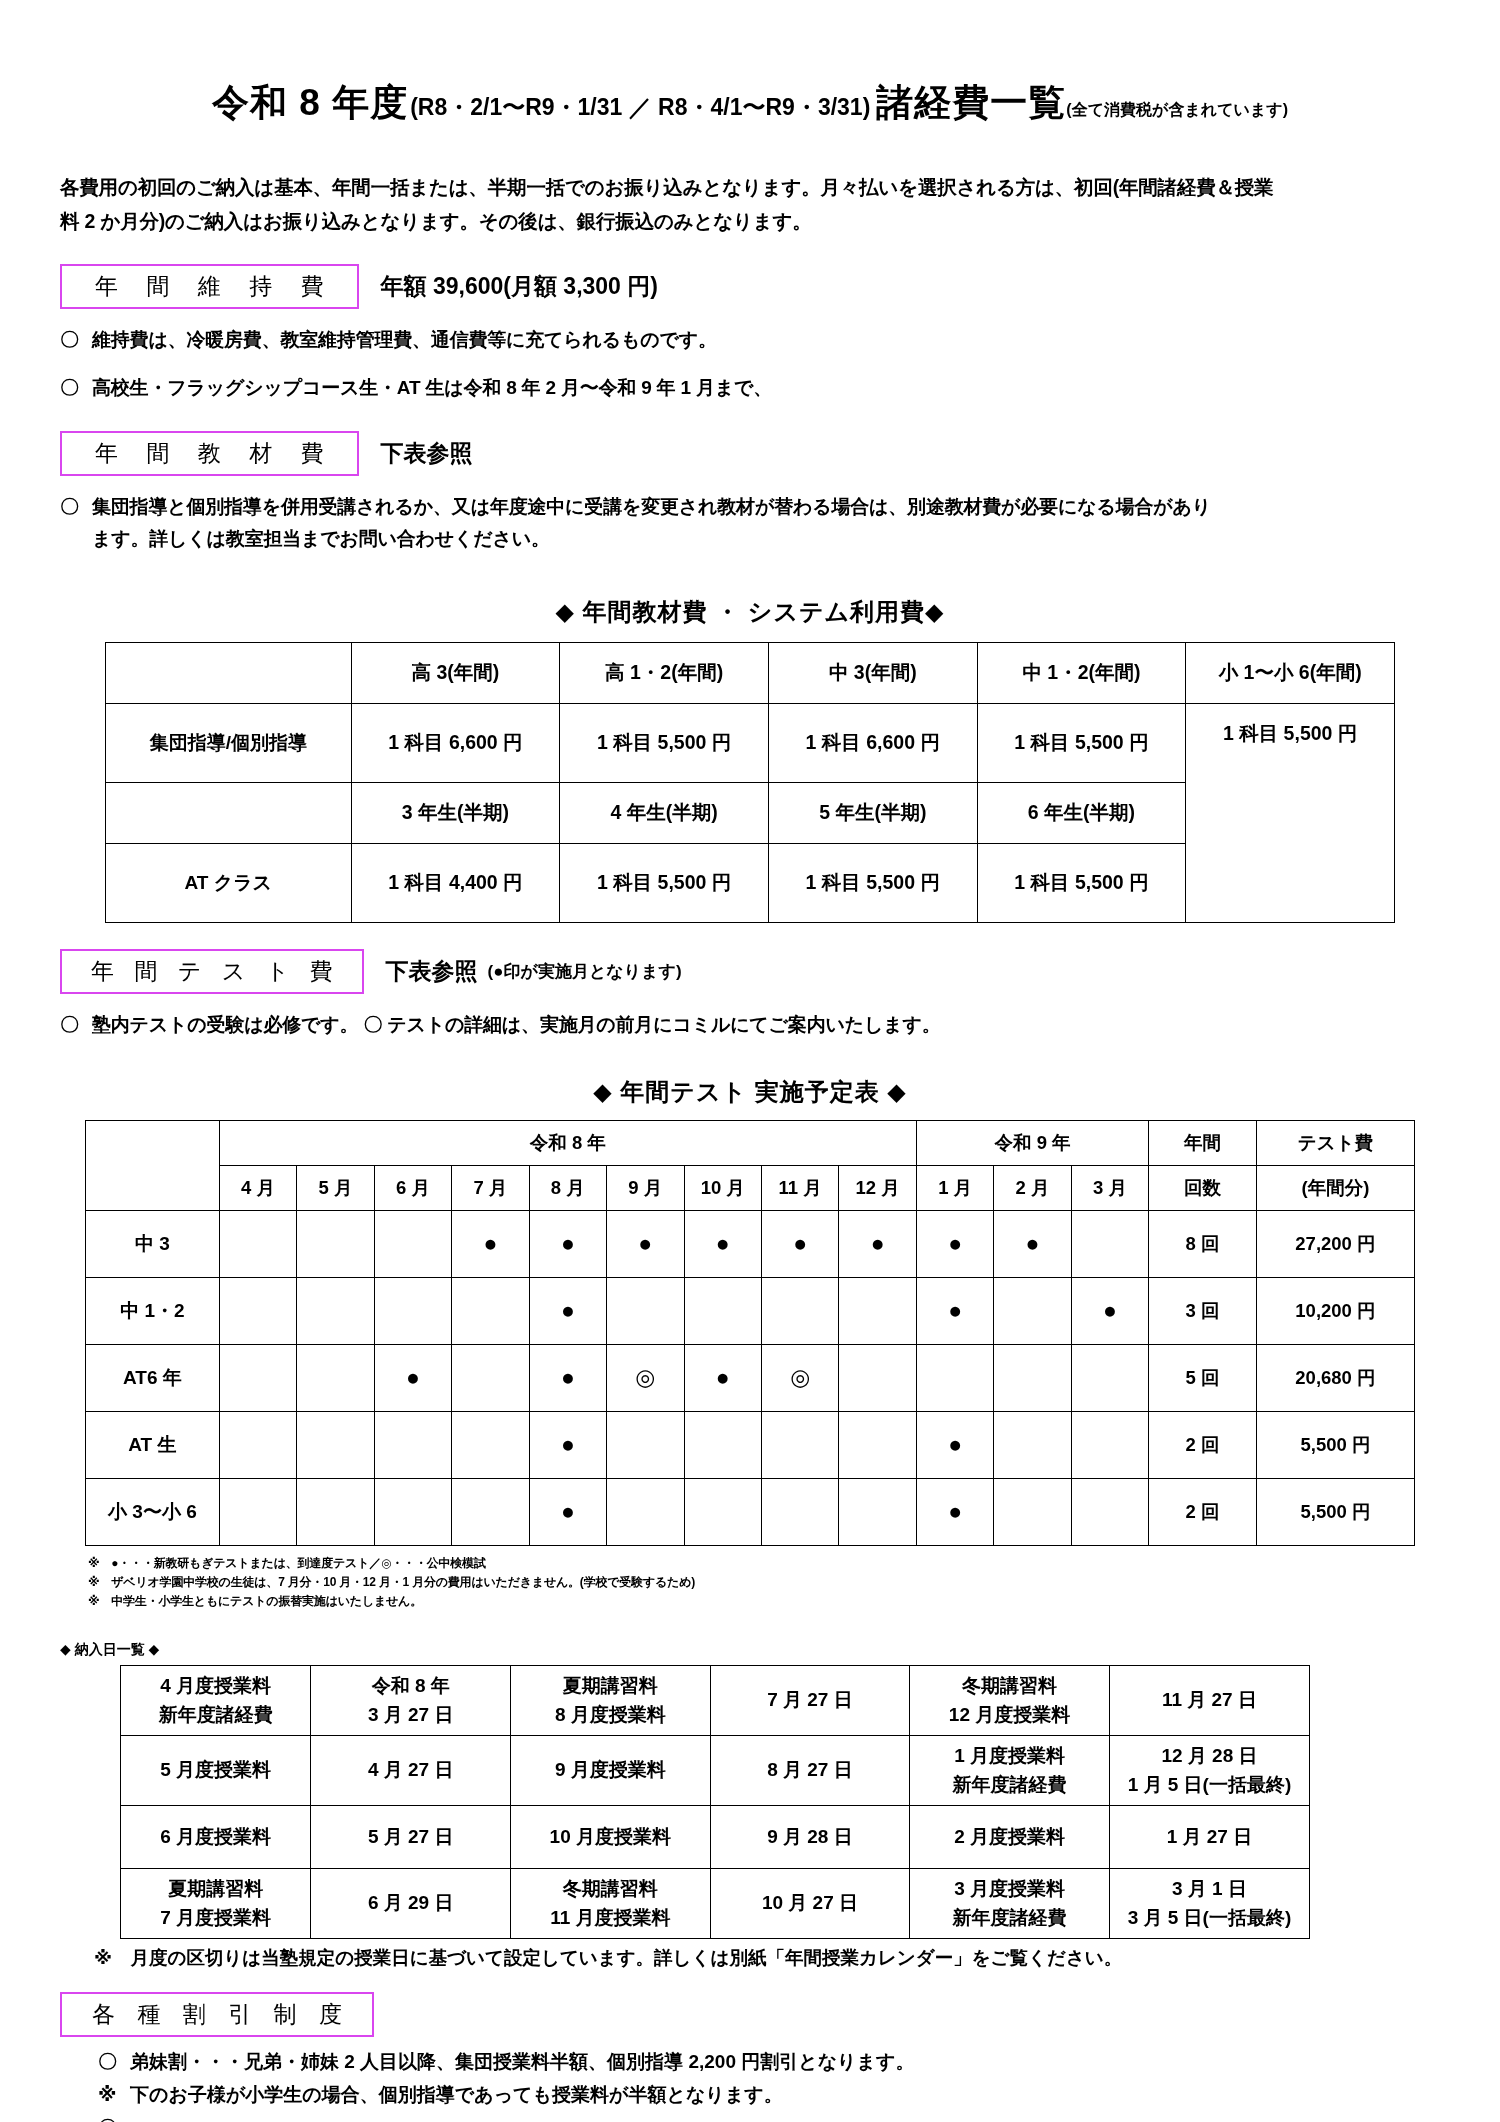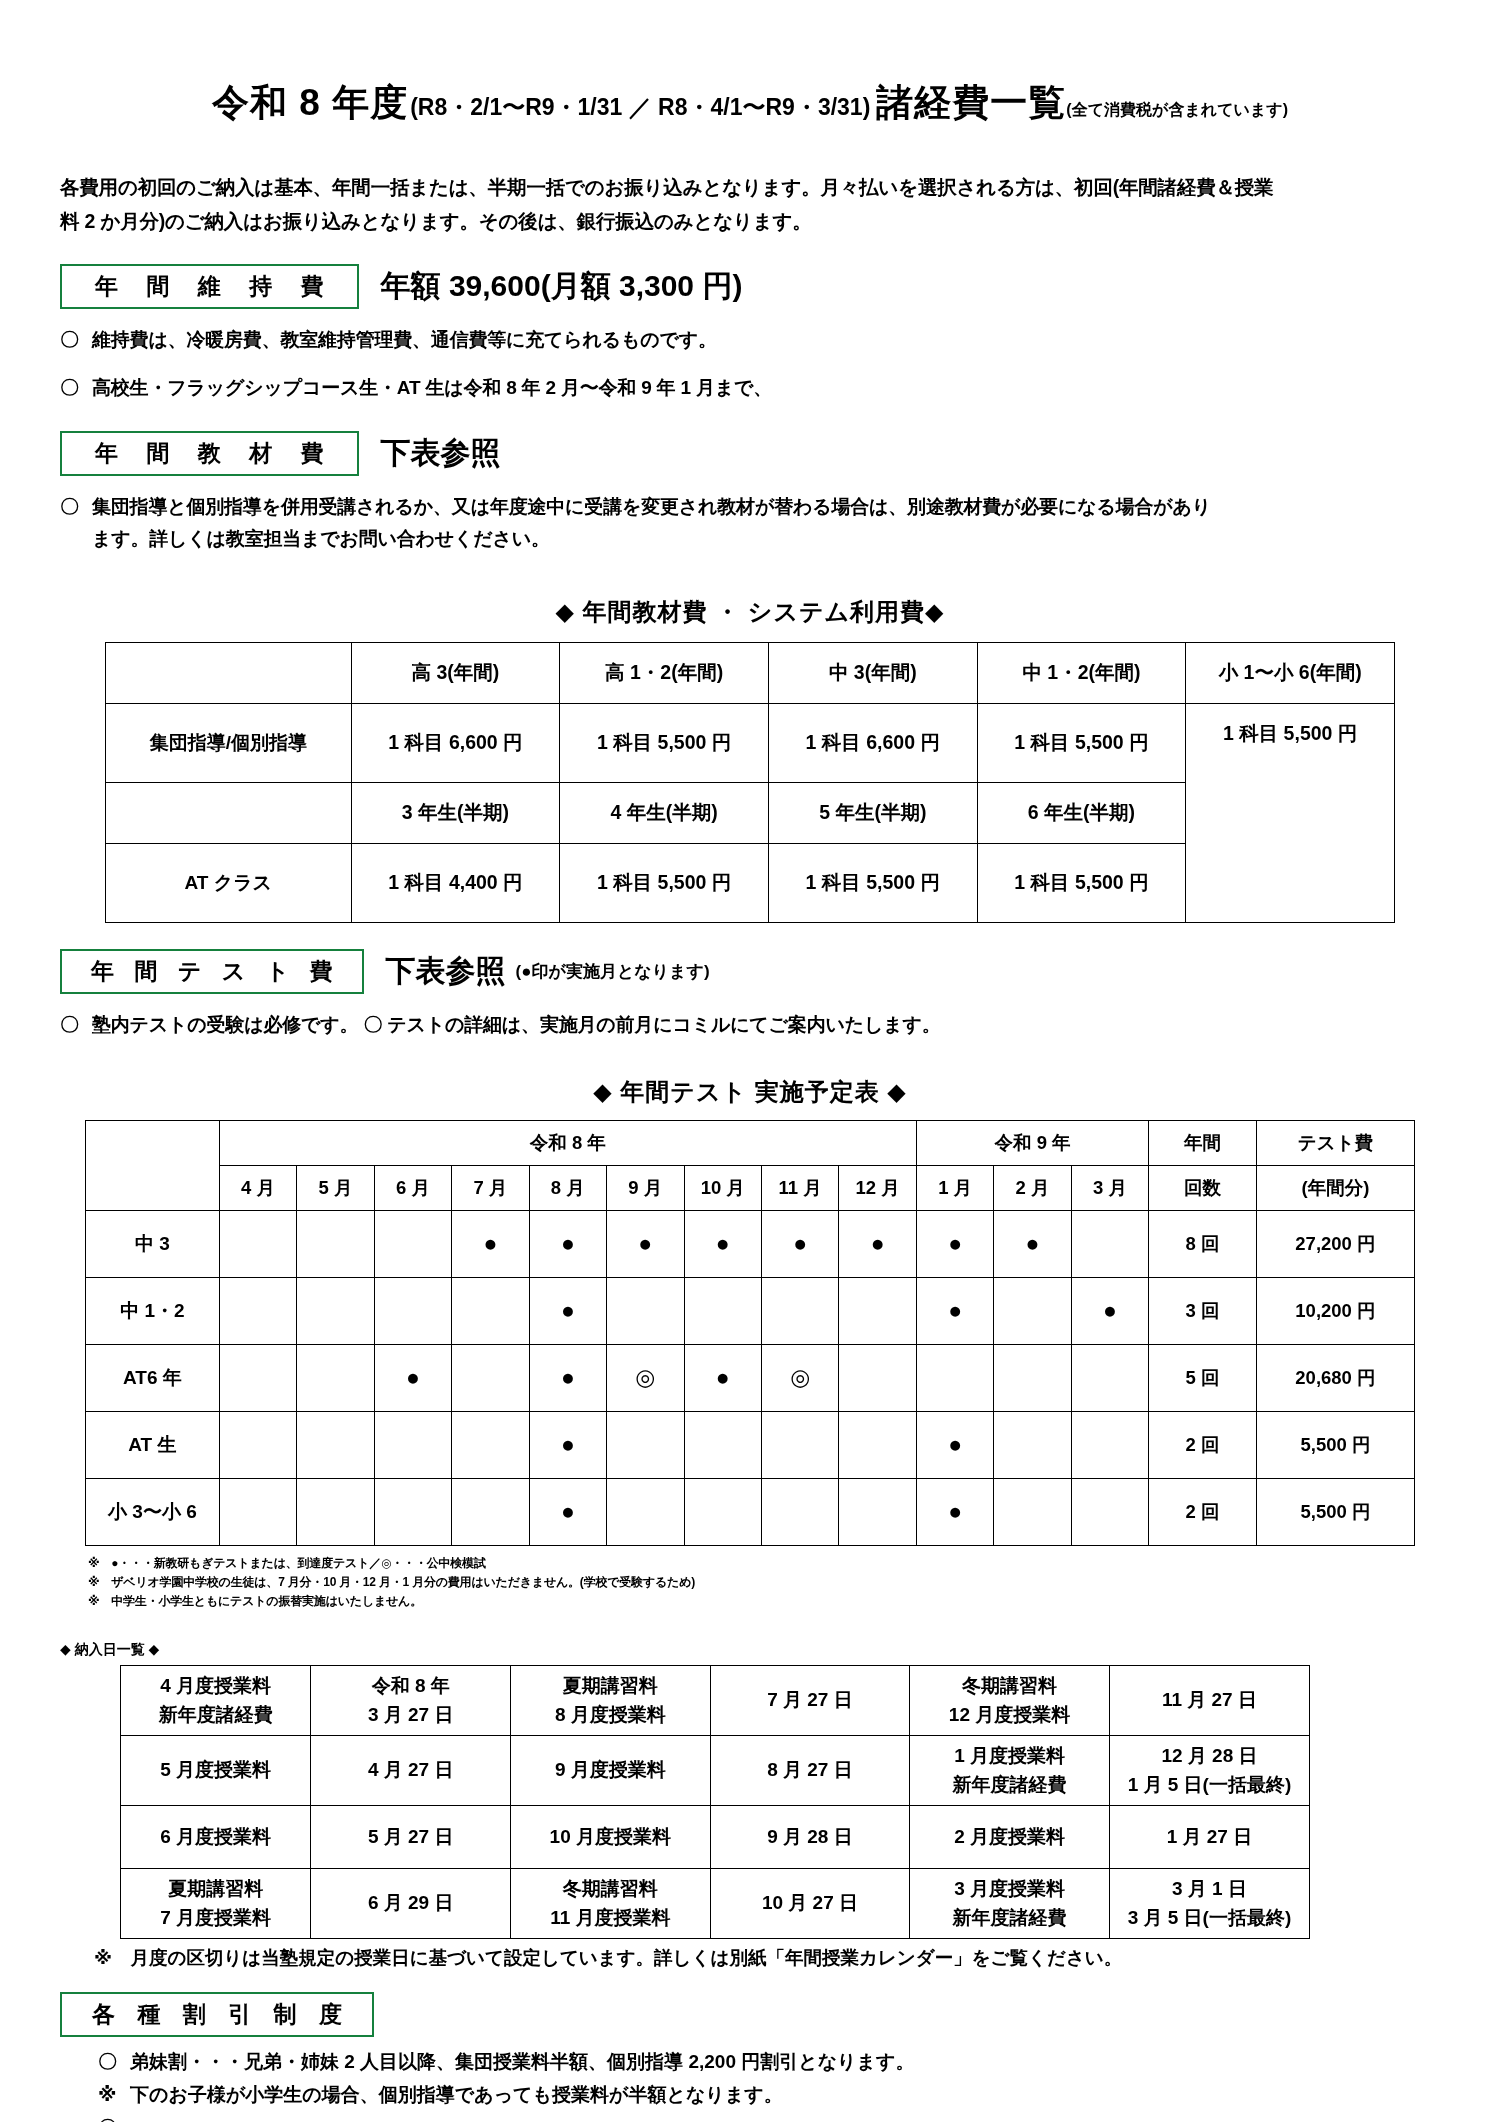--- a/index.html
+++ b/index.html
@@ -62,33 +62,33 @@
   }
   .intro p { margin: 0; }
 
   
   .sec {
     display: flex;
     align-items: center;
     margin-top: 26px;
   }
   .sec-box {
-    border: 2px solid #15803d;
+    border: 2px solid #d946ef;
     padding: 5px 22px;
     font-size: 23px;
-    font-weight: bold;
+    font-weight: normal;
     letter-spacing: 11px;
     text-indent: 11px;
     min-width: 232px;
     text-align: center;
     box-sizing: border-box;
   }
   .sec-value {
     margin-left: 22px;
-    font-size: 30px;
+    font-size: 23px;
     font-weight: bold;
   }
   .sec-value-sub {
     font-size: 17px;
     font-weight: bold;
     margin-left: 10px;
   }
 
   .bullets {
     margin-top: 9px;

